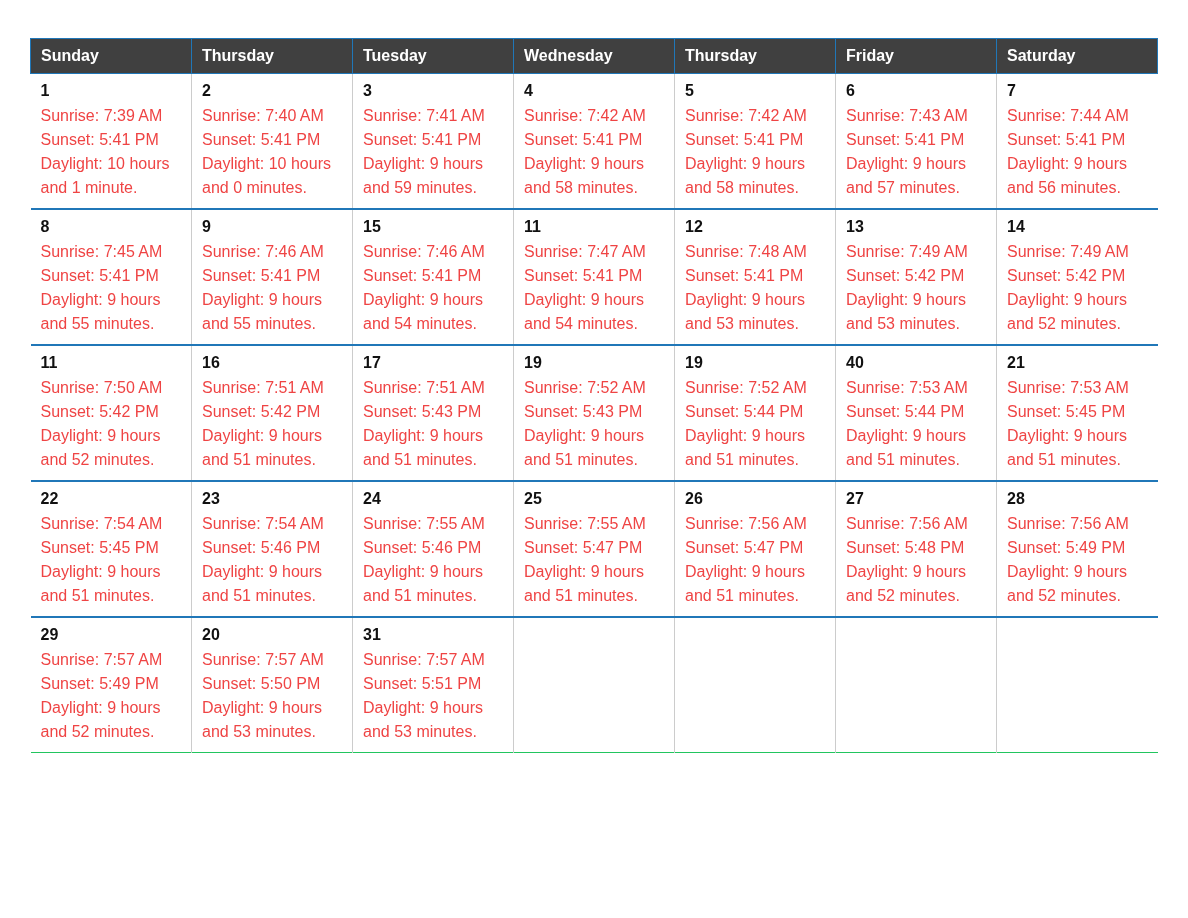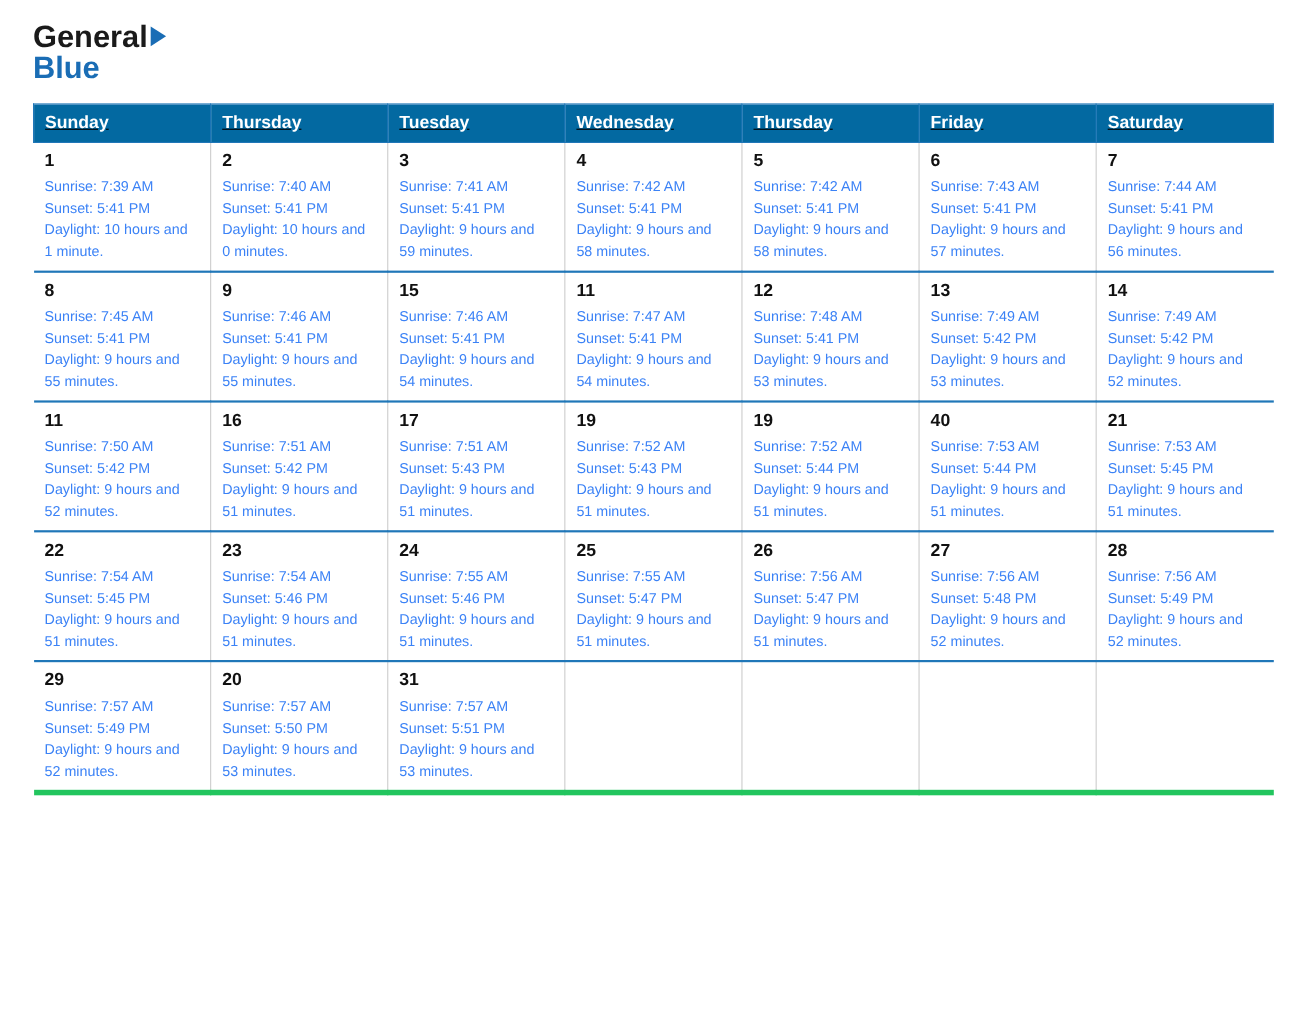--- a/index.html
+++ b/index.html
@@ -57,22 +57,21 @@
     .location-title {
       font-size: 22px;
       color: #333;
       margin-top: 4px;
     }
     table {
       width: 100%;
       border-collapse: collapse;
     }
     thead tr {
-      background-color: #0369a1;
-      text-decoration: underline;
+      background-color: #404040;
     }
     thead th {
       color: #ffffff;
       font-size: 16px;
       font-weight: bold;
       padding: 8px 10px;
       text-align: left;
       border: 1px solid #2077b8;
     }
     tbody tr {
@@ -90,42 +89,35 @@
     tbody td:last-child {
       border-right: none;
     }
     .day-number {
       font-size: 16px;
       font-weight: bold;
       margin-bottom: 4px;
       color: #111;
     }
     .day-info {
-      font-size: 13px;
+      font-size: 16px;
       line-height: 1.5;
-      color: #3b82f6;
+      color: #ef4444;
     }
     .empty-cell {
       background: #fff;
     }
     tbody tr:last-child {
-      border-bottom: 5px solid #22c55e;
+      border-bottom: 1px solid #22c55e;
     }
   </style>
 </head>
 <body>
 
 <div class="header">
-  <div class="logo-wrapper">
-    <div class="logo-line1">
-      <span class="logo-text-general">General</span>
-      <div class="logo-arrow"></div>
-    </div>
-    <span class="logo-text-blue">Blue</span>
-  </div>
 </div>
 
 <table>
   <thead>
     <tr>
     <th>Sunday</th>
         <th>Thursday</th>
         <th>Tuesday</th>
         <th>Wednesday</th>
         <th>Thursday</th>

